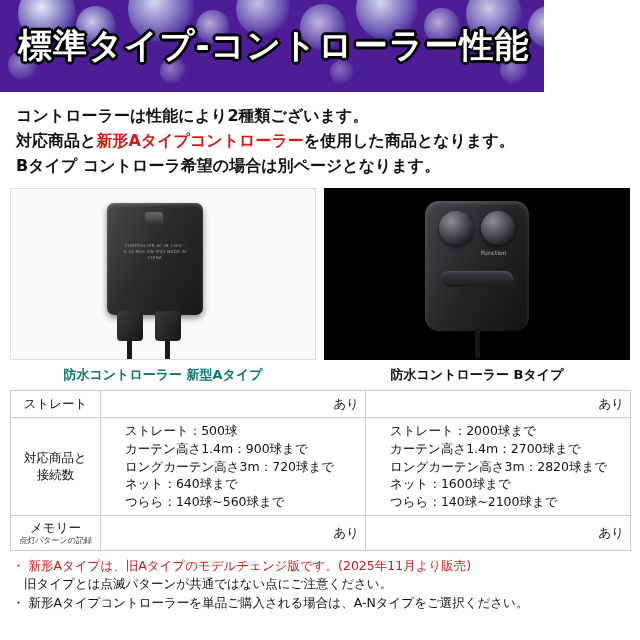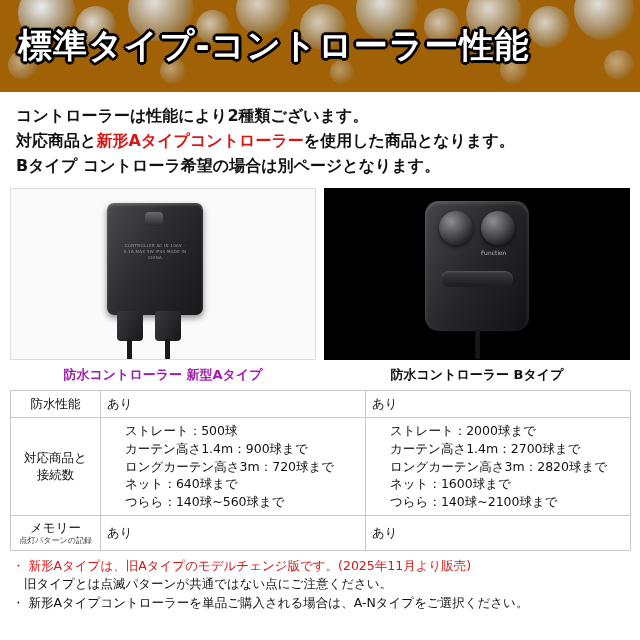--- a/index.html
+++ b/index.html
@@ -14,22 +14,22 @@
   }
   .page {
     position: relative;
     width: 640px; height: 640px;
     background: #ffffff;
   }
 
   
   .banner {
     position: relative;
-    width: 640px; height: 92px;
-    background: #a16207;
+    width: 544px; height: 92px;
+    background: #4c1d95;
     overflow: hidden;
   }
   .bokeh {
     position: absolute;
     border-radius: 50%;
     background: radial-gradient(circle at 40% 40%, rgba(235,245,255,0.95), rgba(150,190,230,0.35) 60%, rgba(60,90,140,0) 75%);
   }
   .banner-title {
     position: absolute;
     left: 0; top: 0;
@@ -165,21 +165,21 @@
     display: flex;
     gap: 8px;
     padding: 6px 10px 4px 10px;
   }
   .photo-caption {
     width: 306px;
     text-align: center;
     font-size: 13px;
     font-weight: bold;
   }
-  .photo-caption.a { color: #a21caf; }
+  .photo-caption.a { color: #0f766e; }
   .photo-caption.b { color: #111111; }
 
   
   table.spec {
     width: 620px;
     margin: 2px 10px 0 10px;
     border-collapse: collapse;
     table-layout: fixed;
   }
   table.spec td {
@@ -198,21 +198,21 @@
   }
   td.rowhead .sub {
     display: block;
     font-size: 8px;
     color: #333;
     line-height: 1.2;
   }
   td.cell {
     width: 265px;
   }
-  td.center { text-align: left; }
+  td.center { text-align: right; }
   td.cell .line { white-space: nowrap; line-height: 1.42; }
   td.cell .indent { padding-left: 18px; }
 
   
   .notes {
     padding: 6px 12px 0 12px;
     font-size: 12.5px;
     line-height: 1.5;
     color: #111;
   }
@@ -280,21 +280,21 @@
 
   <div class="photo-captions">
     <div class="photo-caption a">防水コントローラー 新型Aタイプ</div>
     <div class="photo-caption b">防水コントローラー  Bタイプ</div>
   </div>
 
   <table class="spec">
     <tbody>
       <tr>
         <td class="rowhead">
-          <span>防水性能</span>
+          <span>ストレート</span>
         </td>
         <td class="cell center">
           <div class="line">あり</div>
         </td>
         <td class="cell center">
           <div class="line">あり</div>
         </td>
       </tr>
       <tr>
         <td class="rowhead">

